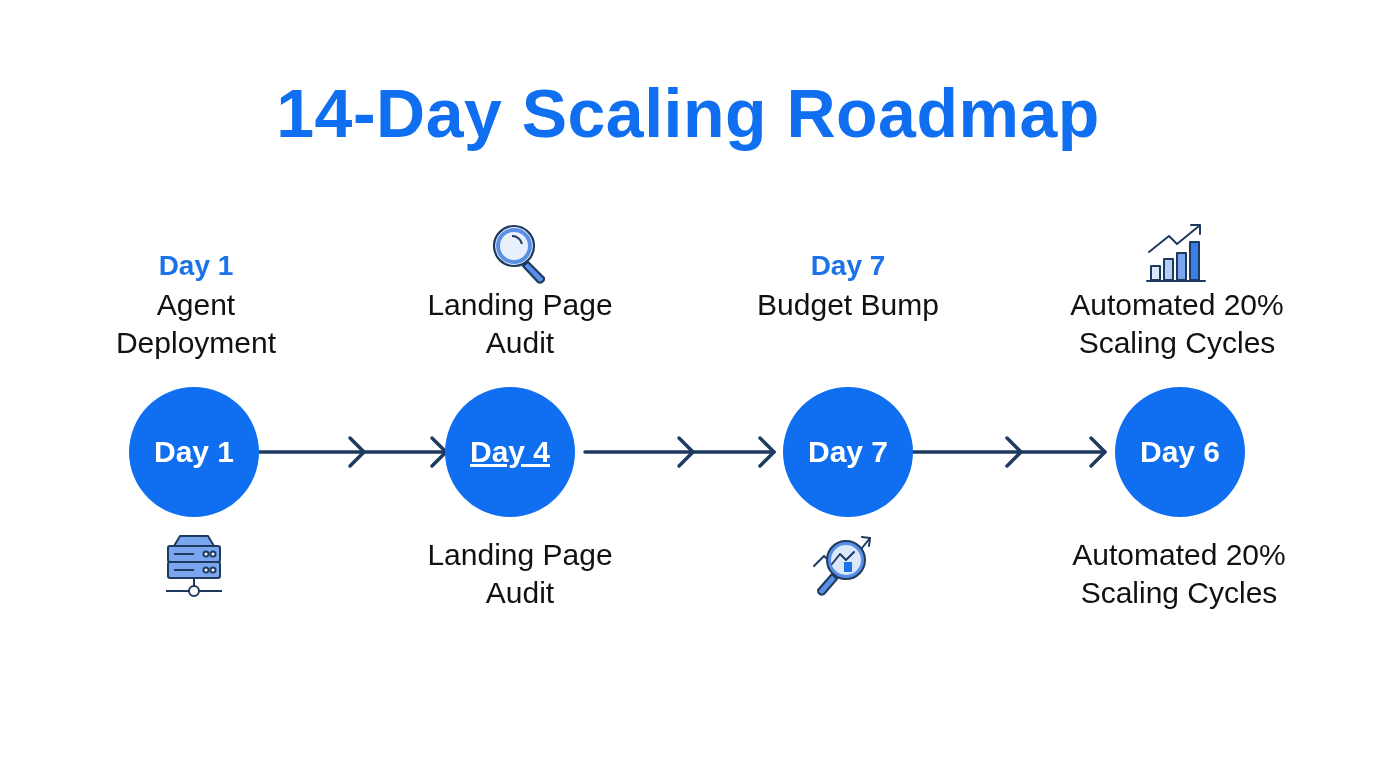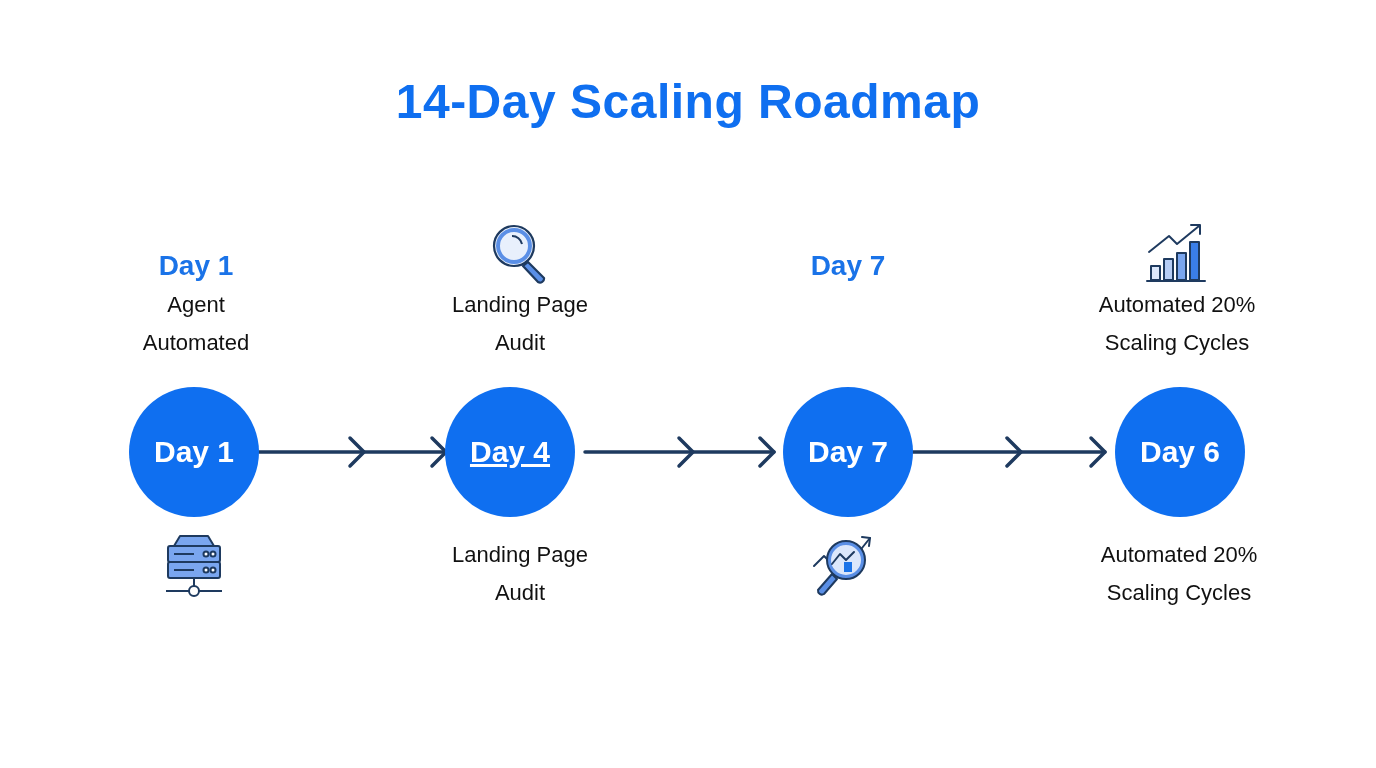--- a/index.html
+++ b/index.html
@@ -2,25 +2,25 @@
 <html><head>
 <meta charset="utf-8">
 <style>
   html, body { margin:0; padding:0; }
   body {
     width:1376px; height:768px; background:#ffffff; position:relative; overflow:hidden;
     font-family:"Liberation Sans", "DejaVu Sans", sans-serif;
   }
   .title {
     position:absolute; left:0; top:74px; width:1376px; text-align:center;
-    font-size:48px; font-weight:bold; color:#0f6ff0; letter-spacing:0.5px;
+    font-size:68px; font-weight:bold; color:#0f6ff0; letter-spacing:0.5px;
   }
   .col { position:absolute; width:300px; text-align:center; }
   .day-label { font-size:28px; font-weight:bold; color:#1a73e8; line-height:40px; }
-  .desc { font-size:22px; font-weight:normal; color:#111111; line-height:38px; }
+  .desc { font-size:30px; font-weight:normal; color:#111111; line-height:38px; }
   .top { top:246px; }
   .bottom { top:536px; }
   .icon-top { position:absolute; }
   .icon-bottom { position:absolute; }
   .node {
     position:absolute; width:130px; height:130px; border-radius:50%;
     background:#0f6ff0; color:#ffffff; font-weight:bold; font-size:30px;
     display:flex; align-items:center; justify-content:center;
   }
   svg.connectors { position:absolute; left:0; top:0; }
@@ -40,21 +40,21 @@
     <polyline points="760,438 774,452 760,466"></polyline>
     <line x1="913" y1="452" x2="1105" y2="452"></line>
     <polyline points="1007,438 1021,452 1007,466"></polyline>
     <polyline points="1091,438 1105,452 1091,466"></polyline>
   </g>
 </svg>
 
 <div class="col top" style="left:46px;">
   <div class="day-label">Day 1</div>
   <div class="desc">Agent</div>
-  <div class="desc">Automated</div>
+  <div class="desc">Deployment</div>
 </div>
 <div class="node" style="left:129px; top:387px;">Day 1</div>
 <div class="icon-bottom" style="left:160px; top:532px;">
   <svg width="68" height="66" viewBox="0 0 68 66">
     <g stroke="#1e3a5f" stroke-width="2" stroke-linejoin="round">
       <path d="M14 14 L20 4 L48 4 L54 14 Z" fill="#7aa6ef"></path>
       <rect x="8" y="14" width="52" height="16" rx="2" fill="#7aa6ef"></rect>
       <rect x="8" y="30" width="52" height="16" rx="2" fill="#7aa6ef"></rect>
       <line x1="14" y1="22" x2="34" y2="22"></line>
       <line x1="14" y1="38" x2="34" y2="38"></line>
@@ -85,20 +85,21 @@
   <div class="desc">Audit</div>
 </div>
 <div class="node" style="left:445px; top:387px;text-decoration:underline;">Day 4</div>
 <div class="col bottom" style="left:370px;">
   <div class="desc">Landing Page</div>
   <div class="desc">Audit</div>
 </div>
 
 <div class="col top" style="left:698px;">
   <div class="day-label">Day 7</div>
+  <div class="desc">Budget Bump</div>
 </div>
 <div class="node" style="left:783px; top:387px;">Day 7</div>
 <div class="icon-bottom" style="left:810px; top:532px;">
   <svg width="70" height="68" viewBox="0 0 70 68">
     <g stroke="#1e3a5f" stroke-width="2" stroke-linejoin="round" stroke-linecap="round">
       <polyline points="4,34 14,24 22,32 34,18 44,26 60,6" fill="none"></polyline>
       <polyline points="52,5 60,6 59,14" fill="none"></polyline>
       <circle cx="36" cy="28" r="17" fill="#dbe7fb" stroke="#5a8fe6" stroke-width="4"></circle>
       <circle cx="36" cy="28" r="19" fill="none"></circle>
       <polyline points="22,32 30,22 36,28 44,20" fill="none" stroke="#1e3a5f"></polyline>

